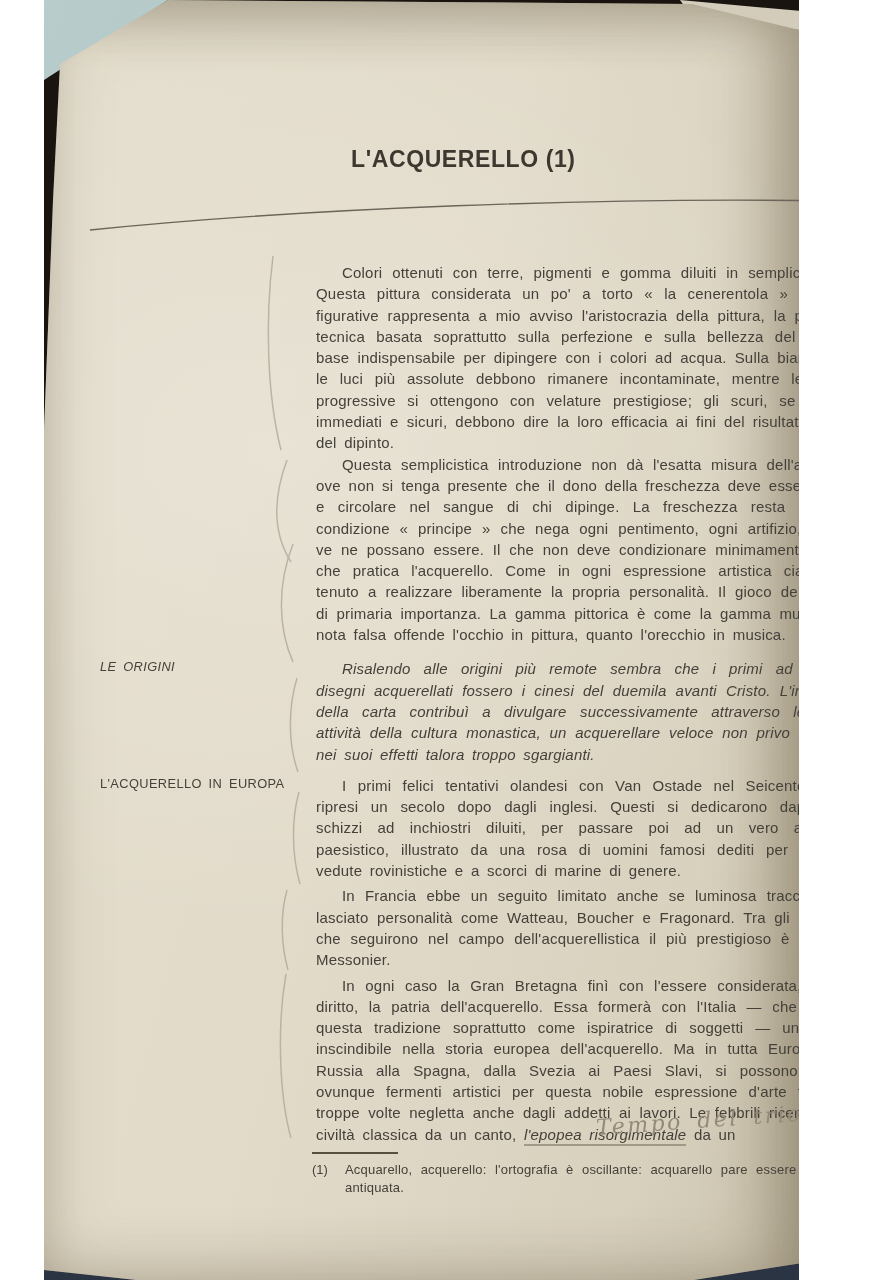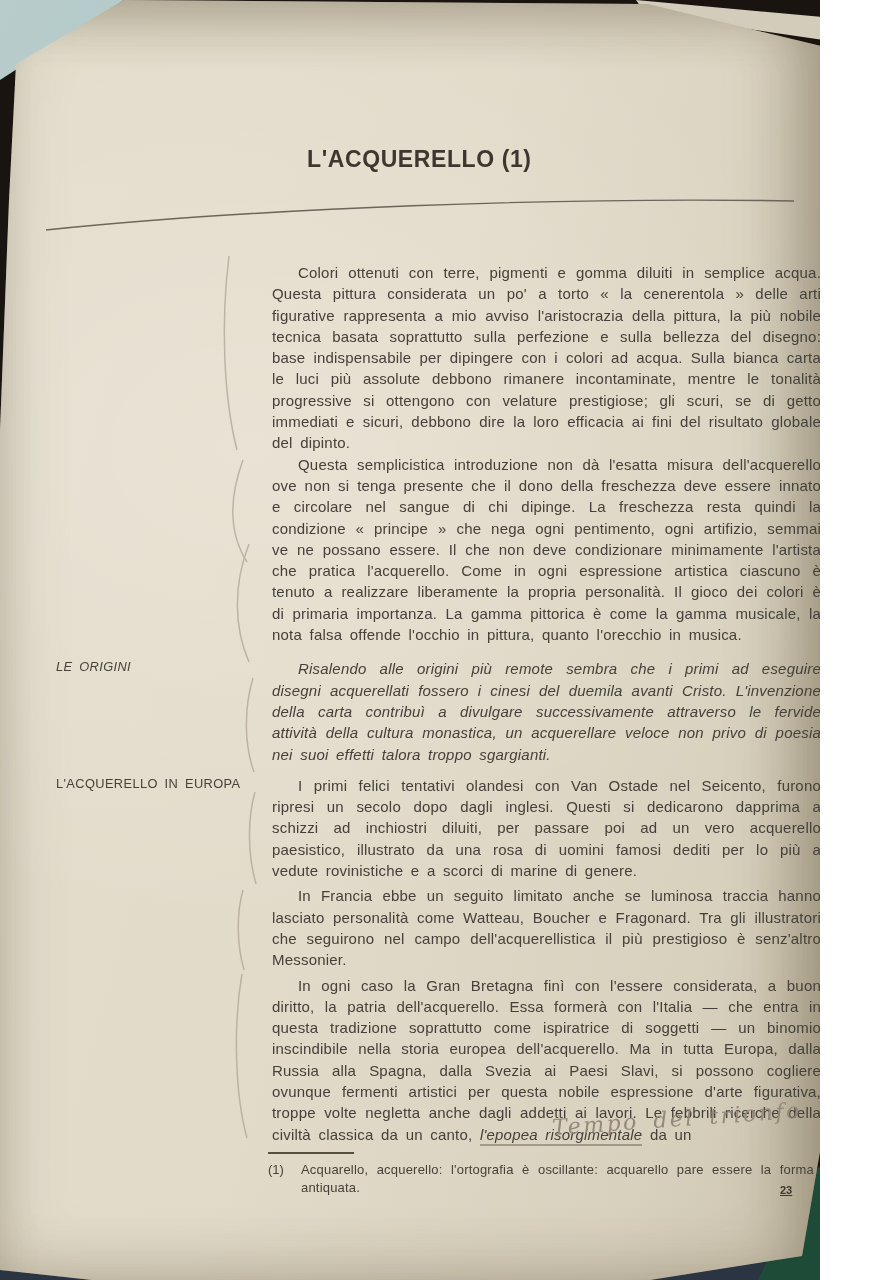--- a/index.html
+++ b/index.html
@@ -1,17 +1,17 @@
 <!DOCTYPE html>
 <html><head>
 <meta charset="utf-8">
 <style>
   html,body{margin:0;padding:0;}
   body{width:877px;height:1280px;overflow:hidden;font-family:"Liberation Sans",sans-serif;}
-  .scene{position:relative;width:820px;height:1280px;background:#1a1410;overflow:hidden;}
+  .scene{position:relative;width:755px;height:1280px;background:#1a1410;overflow:hidden;margin-left:44px;}
 
   
   .bg-teal{position:absolute;inset:0;background:linear-gradient(115deg,#b7cccb 0%,#a7bfc0 70%);
            clip-path:polygon(0 0,124px 0,0 80px);}
   .bg-navy{position:absolute;inset:0;background:#2b3442;
            clip-path:polygon(0 1266px,877px 1250px,877px 1280px,0 1280px);}
   .bg-green{position:absolute;inset:0;background:linear-gradient(200deg,#24574331,#1e4a38),#1e4a38;
            clip-path:polygon(810px 1172px,877px 1138px,877px 1280px,758px 1280px);}
   .under-page{position:absolute;inset:0;background:#d4ccba;
            clip-path:polygon(636px 0,877px 22px,877px 48px,646px 14px);}

